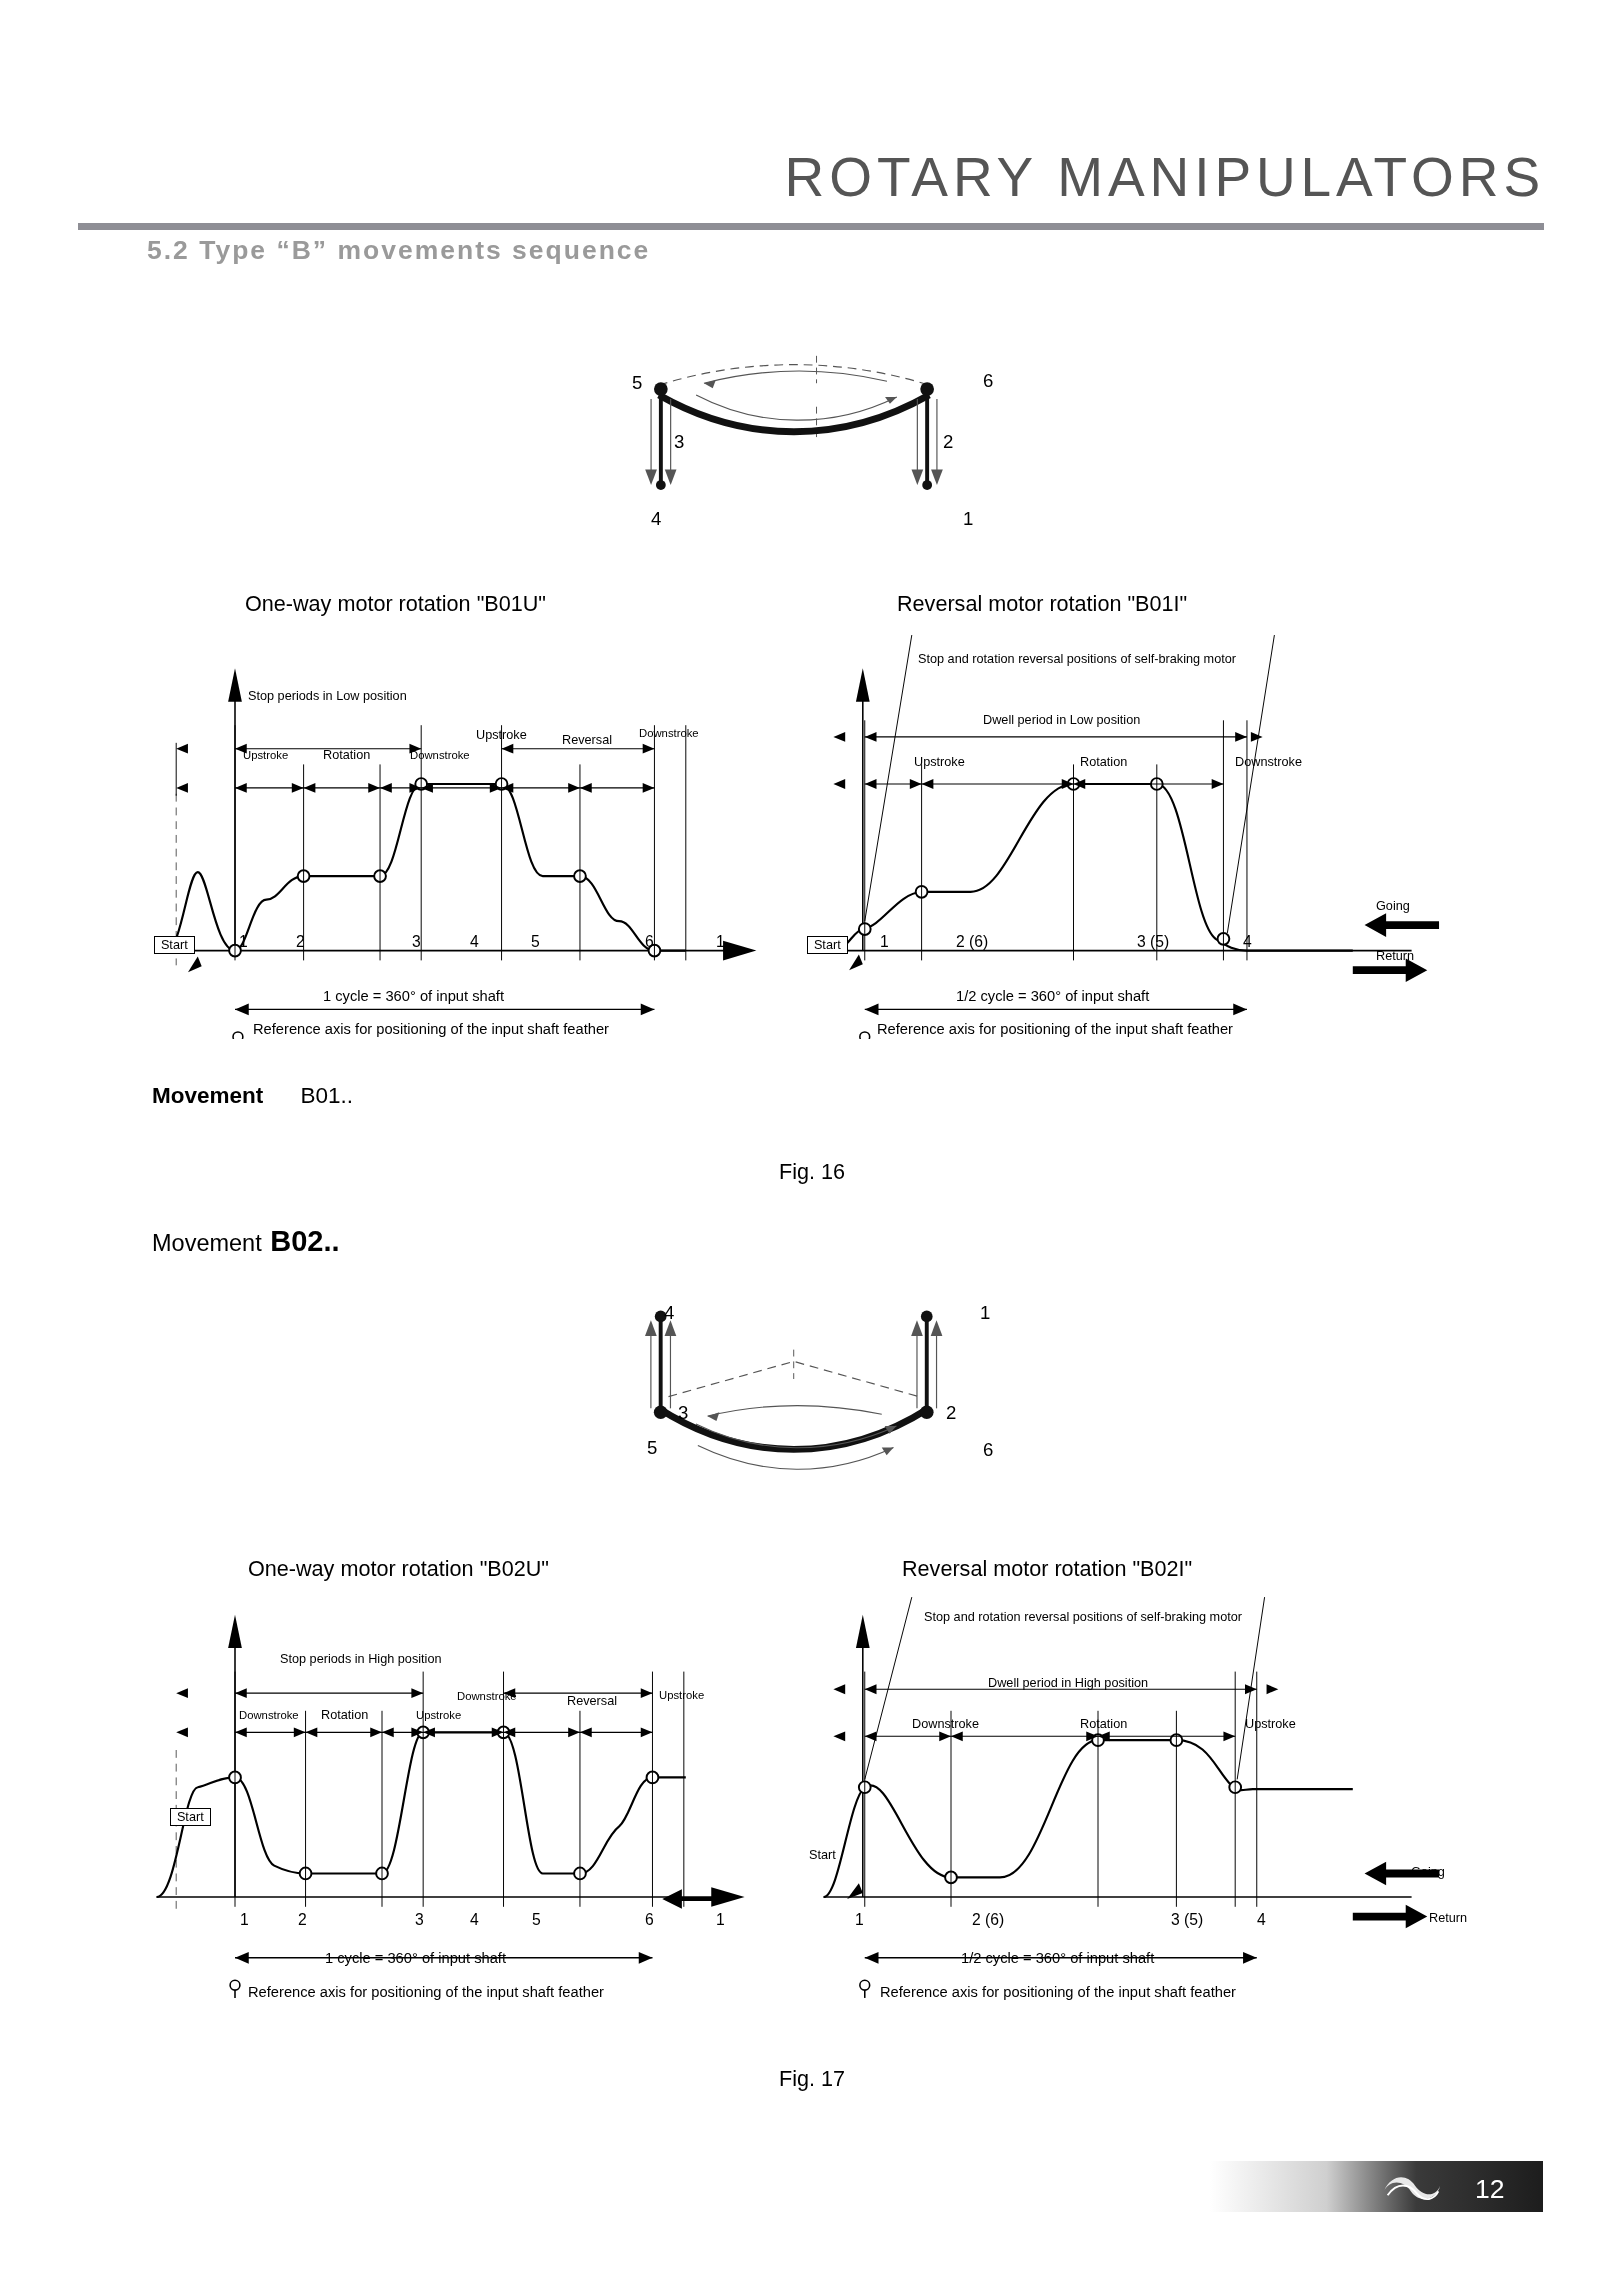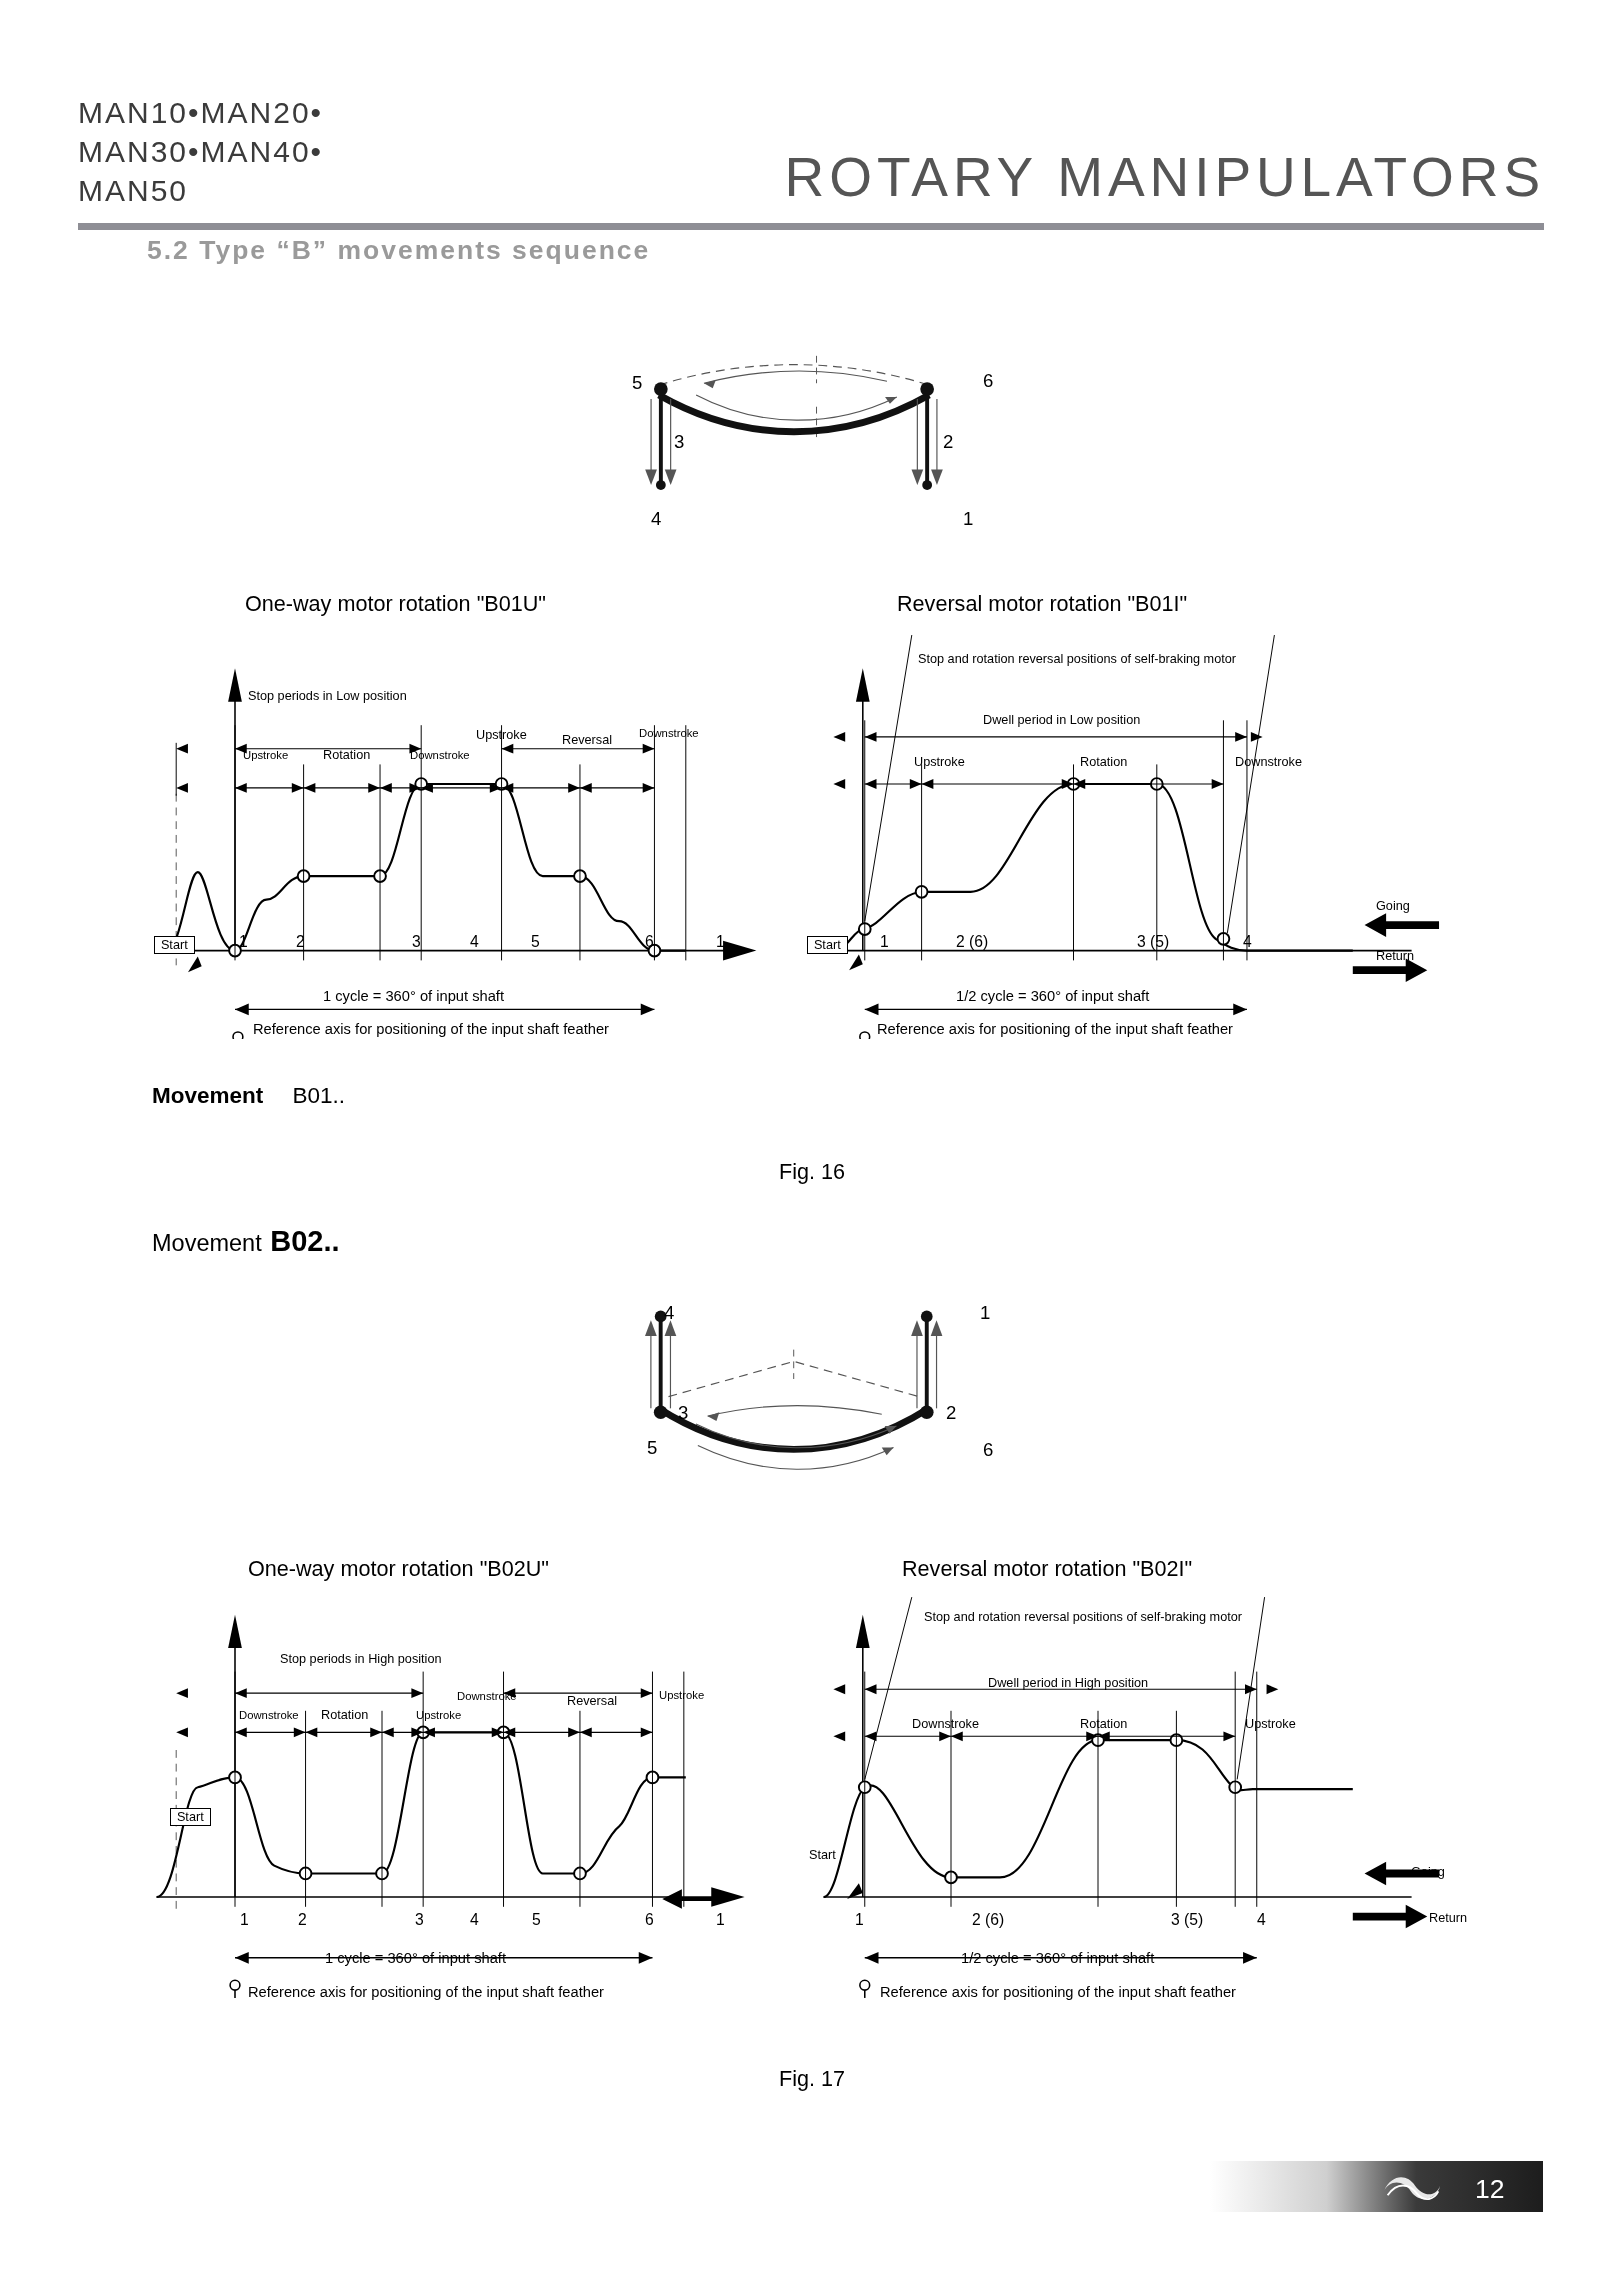--- a/index.html
+++ b/index.html
@@ -59,25 +59,20 @@
     position:absolute;left:1372px;top:2162px;width:78px;height:49px;
   }
 
   svg{display:block;}
 </style>
 </head>
 <body>
 
 <div class="page">
 
-  <div class="hdr-models">
-    <div>MAN10•MAN20•</div>
-    <div>MAN30•MAN40•</div>
-    <div>MAN50</div>
-  </div>
   <div class="hdr-title">ROTARY MANIPULATORS</div>
   <div class="hdr-rule"></div>
   <div class="hdr-sub">5.2  Type “B” movements sequence</div>
 
   <svg class="sec" style="left:588px;top:348px;" width="412" height="186" viewBox="0 0 420 190">
 
     <path d="M72 38 C 160 10, 260 10, 348 38" fill="none" stroke="#555" stroke-width="1.2" stroke-dasharray="9,6"></path>
 
     <line x1="233" y1="8" x2="233" y2="36" stroke="#555" stroke-width="1" stroke-dasharray="7,5"></line>
     <line x1="233" y1="60" x2="233" y2="95" stroke="#555" stroke-width="1" stroke-dasharray="7,5"></line>
@@ -298,21 +293,21 @@
   <div class="lbl" style="left:1137px;top:933px;">3 (5)</div>
   <div class="lbl" style="left:1243px;top:933px;">4</div>
 
   <div class="lbl" style="left:956px;top:988px;font-size:14.7px;">1/2 cycle = 360° of input shaft</div>
   <div class="lbl" style="left:877px;top:1021px;font-size:14.7px;">Reference axis for positioning of the input shaft feather</div>
   <div class="lbl sm" style="left:1376px;top:899px;">Going</div>
   <div class="lbl sm" style="left:1376px;top:949px;">Return</div>
 
   <div class="mv-label" style="left:152px;top:1083px;">
     <span>Movement</span>
-    <span class="code" style="margin-left:23px;">B01..</span>
+    <span class="code" style="margin-left:31px;">B01..</span>
   </div>
   <div class="fig" style="left:779px;top:1159px;">Fig. 16</div>
 
   <div class="mv-big" style="left:152px;top:1225px;">
     <span>Movement</span>
     <span class="code" style="margin-left:2px;">B02..</span>
   </div>
 
   <svg class="sec" style="left:588px;top:1289px;" width="431" height="225" viewBox="0 0 440 230">
 

